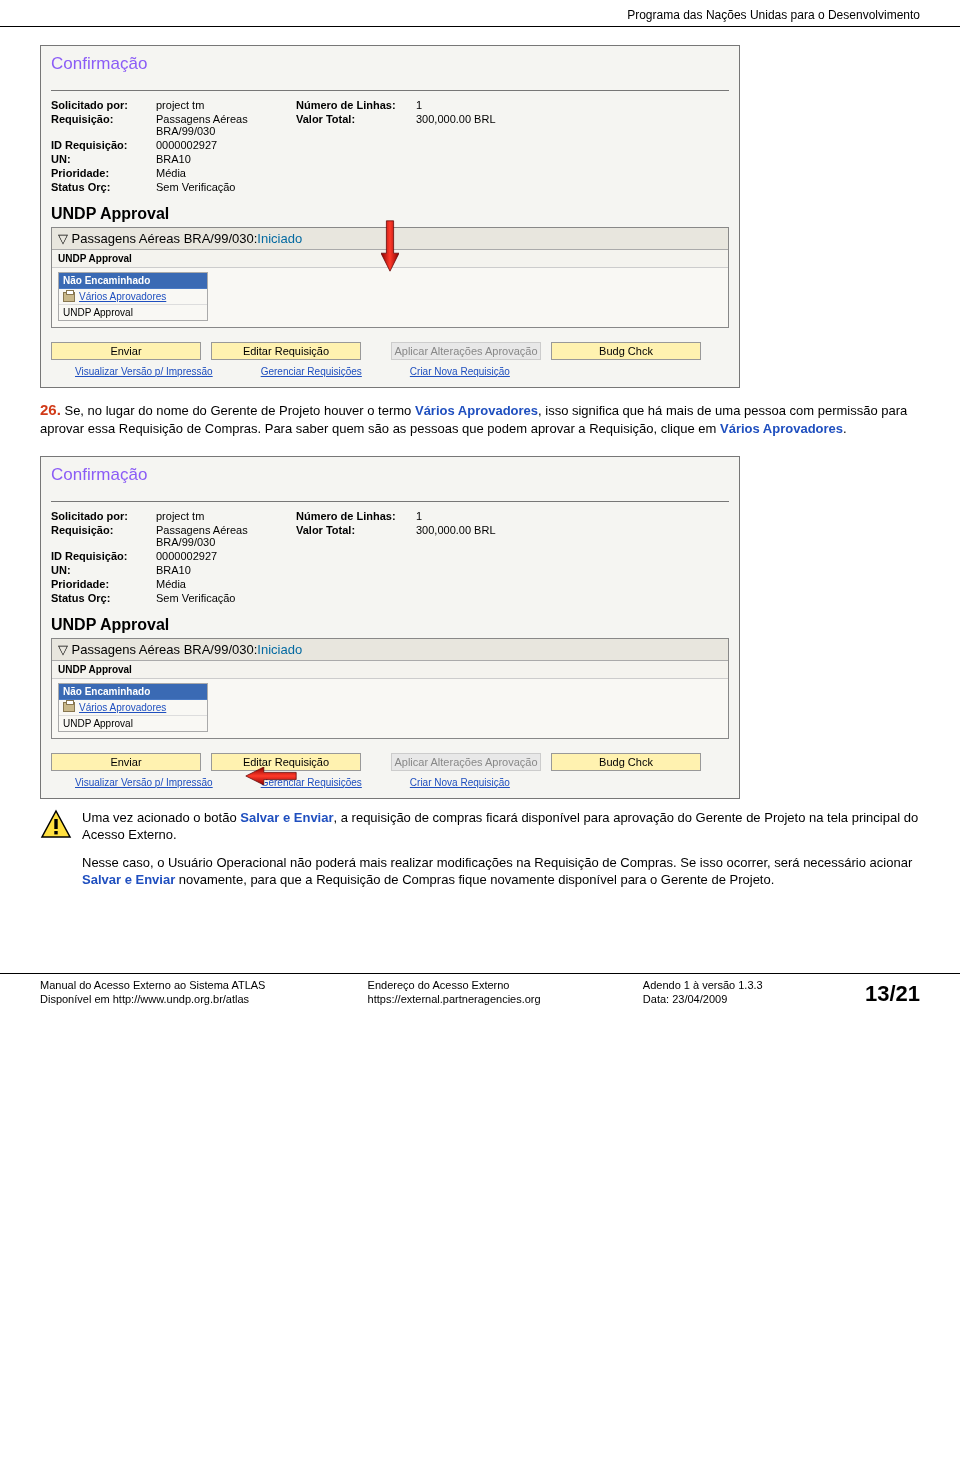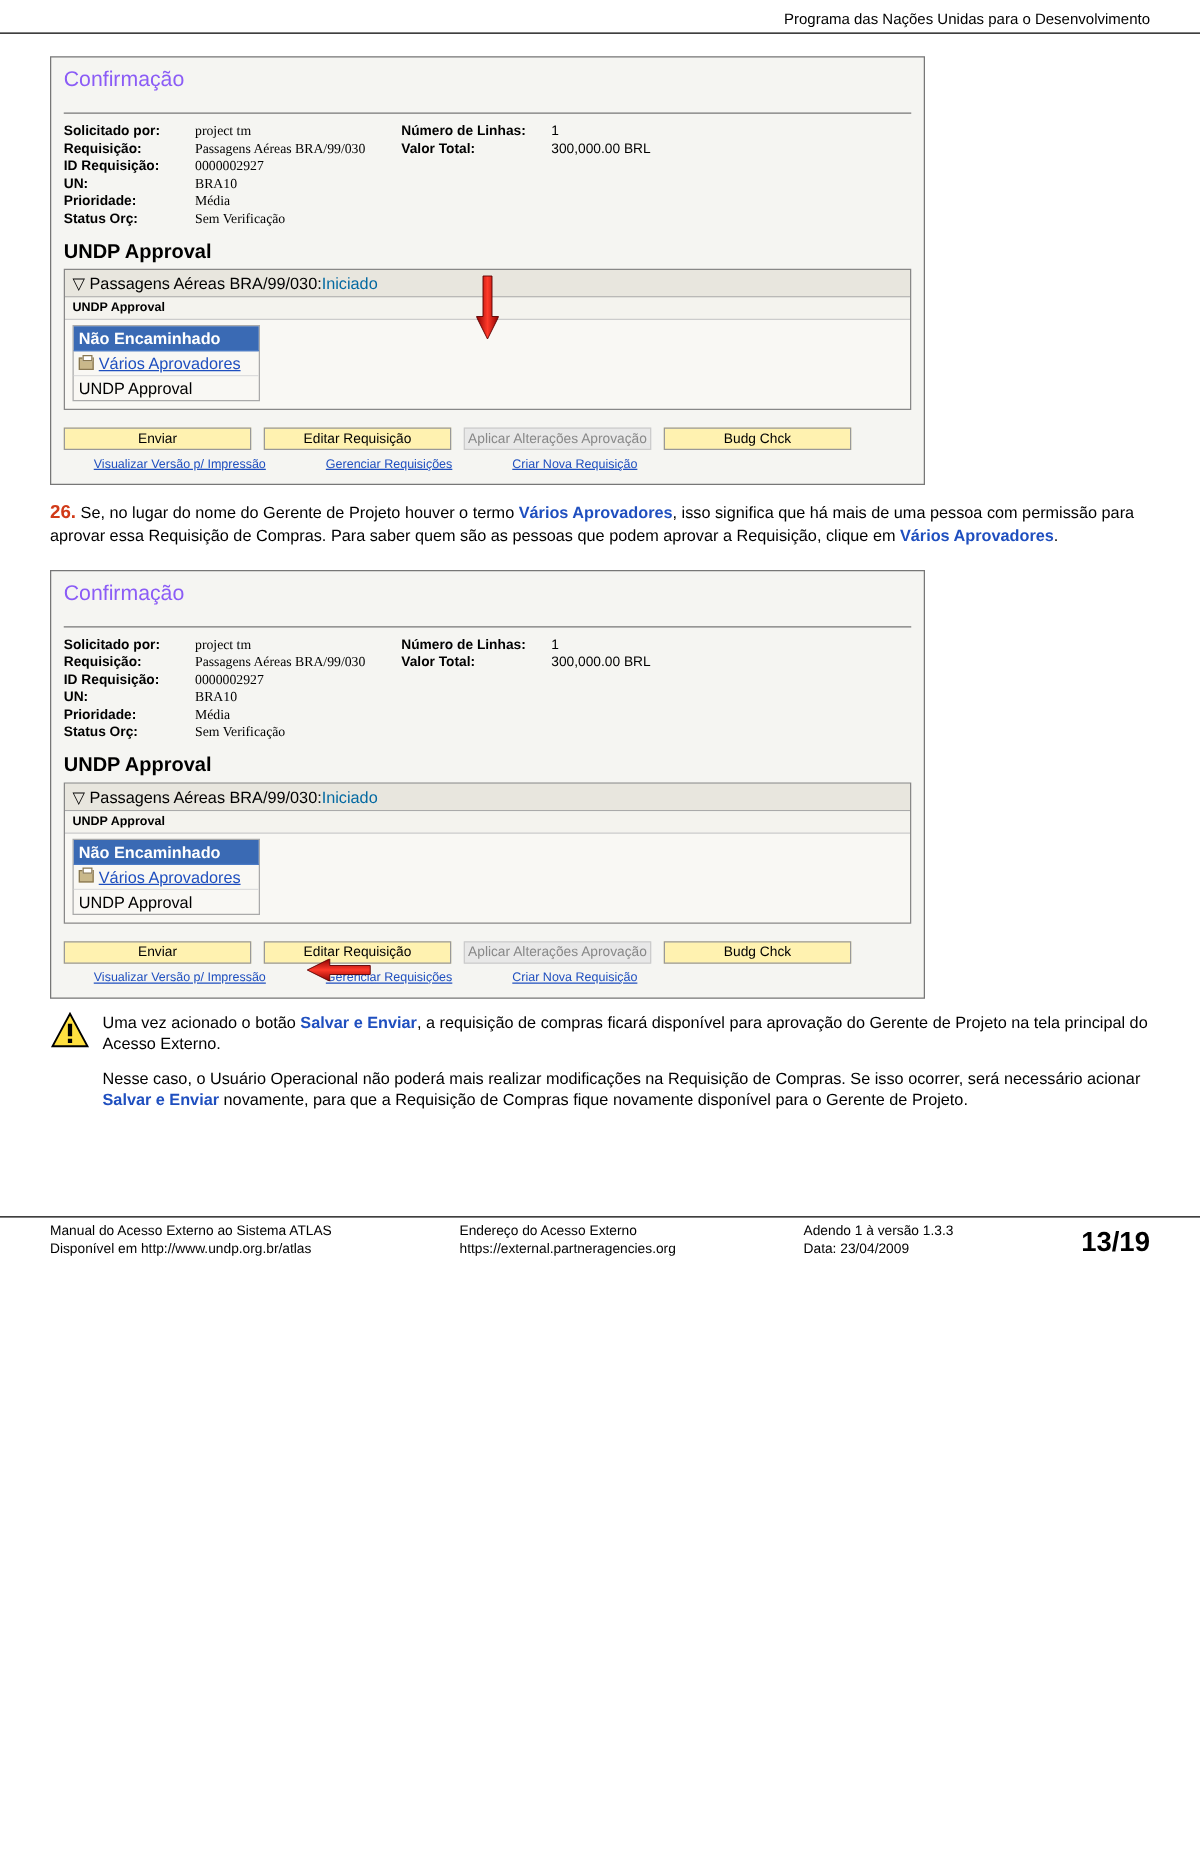--- a/index.html
+++ b/index.html
@@ -31,38 +31,38 @@
   .conf-title {
     color: #8b5cf6;
     font-size: 17px;
     font-family: Arial, sans-serif;
     padding-bottom: 16px;
     border-bottom: 1px solid #777;
     margin-bottom: 8px;
   }
   .info-row { display:flex; font-size:11px; font-family: Arial, sans-serif; margin:2px 0; }
   .info-label { width:105px; font-weight:bold; }
-  .info-val { width:165px;font-family:Liberation Serif, serif; }
+  .info-val { width:140px; }
   .info-label2 { width:120px; font-weight:bold; }
   .info-val2 { }
   .undp-approval { font-family: Arial, sans-serif; font-size:16px; font-weight:bold; margin:12px 0 4px 0; }
   .approval-container { border:1px solid #888; background:#f9f8f4; padding:0; font-family:Arial,sans-serif; }
   .approval-head { background:#e8e6de; border-bottom:1px solid #aaa; padding:3px 6px; font-size:13px; }
   .approval-head .status { color:#0369a1; }
   .approval-sub { font-size:10px; font-weight:bold; padding:3px 6px; background:#f4f3ee; border-bottom:1px solid #ccc; }
   .approval-body { padding:4px 6px 6px 6px; }
-  .approval-table { border:1px solid #aaa; font-size:13px; width:150px; }
+  .approval-table { border:1px solid #aaa; font-size:10px; width:150px; }
   .approval-table .thead { background:#3a6ab4; color:#fff; font-weight:bold; padding:2px 4px; border-bottom:1px solid #4a7ac4; }
   .approval-table .trow { padding:2px 4px; border-bottom:1px solid #ddd; display:flex; align-items:center; gap:4px; }
   .approval-table .trow.link { color:#1f4fbf; text-decoration:underline; cursor:default; }
   .approval-table .trow:last-child { border-bottom:none; }
   .btn-row { display:flex; gap:10px; margin:14px 0 6px 0; font-family:Liberation Sans, sans-serif; font-size:11px; }
   .ui-btn { border:1px solid #999; padding:2px 0; width:150px; text-align:center; }
   .ui-btn.yellow { background:#fff2b0; }
-  .ui-btn.gray { background:#e8e8e8; color:#888; border-color:#ccc; }
+  .ui-btn.gray { background:#e8e8e8; color:#888; border-color:#ccc;margin-left:20px; }
   .ui-btn.yellow2 { background:#fff2b0; }
   .link-row { display:flex; gap:24px; font-size:10px; font-family:Arial,sans-serif; margin-top:4px; }
   .link-row span { color:#1f4fbf; text-decoration:underline; cursor:default;margin-left:24px; }
   .arrow-down {
     position:absolute;
     left:340px; top:170px;
     width:18px; height:60px;
   }
   .arrow-down svg { width:100%; height:100%; }
   .arrow-right-wrap {
@@ -281,14 +281,14 @@
     <div>Disponível em http://www.undp.org.br/atlas</div>
   </div>
   <div class="footer-col">
     <div>Endereço do Acesso Externo</div>
     <div>https://external.partneragencies.org</div>
   </div>
   <div class="footer-col">
     <div>Adendo 1 à versão 1.3.3</div>
     <div>Data: 23/04/2009</div>
   </div>
-  <div class="page-num">13/19</div>
+  <div class="page-num">13/21</div>
 </div>
 
 </body></html>

